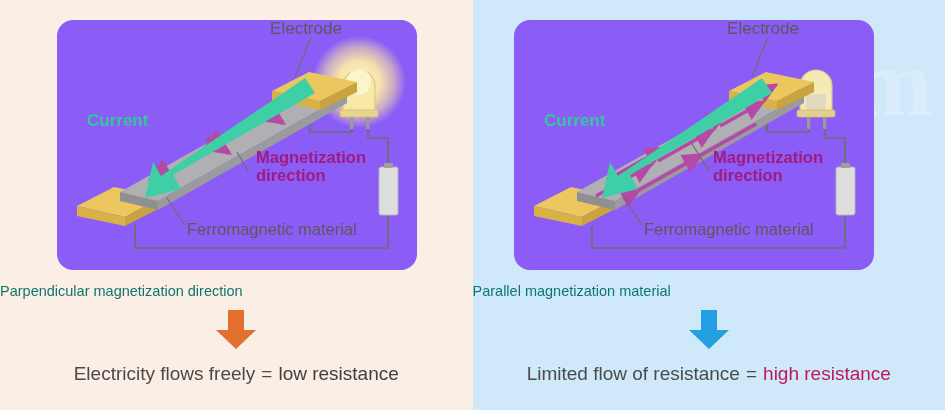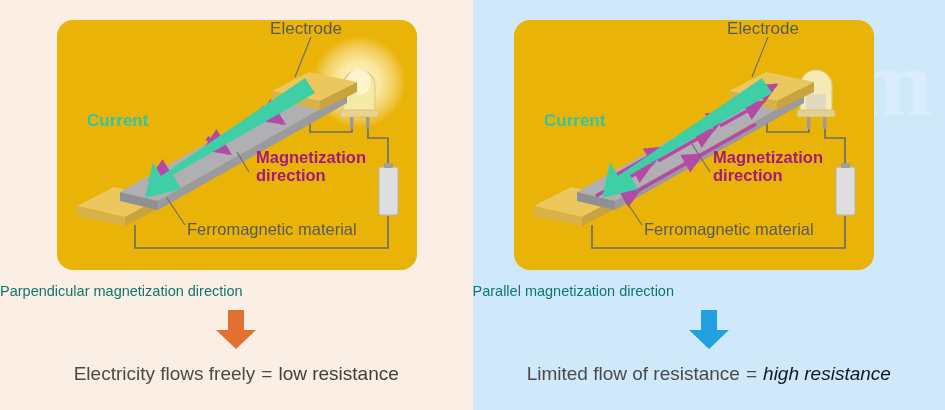--- a/index.html
+++ b/index.html
@@ -45,21 +45,21 @@
     white-space: nowrap;
   }
 
   
   .card {
     position: absolute;
     left: 57px;
     top: 20px;
     width: 360px;
     height: 250px;
-    background: #eab308;
+    background: #8b5cf6;
     border-radius: 16px;
     overflow: hidden;
   }
   .half.right .card { left: 41px; }
 
   .card svg { display: block; }
 
   
   .caption {
     position: absolute;
@@ -86,21 +86,21 @@
     top: 363px;
     left: 0;
     width: 100%;
     text-align: center;
     font-size: 19px;
     color: #4a4a4a;
     white-space: nowrap;
   }
   .conclusion .eq { margin: 0 6px; color: #4a4a4a; }
   .conclusion .res-low  { color: #404040; }
-  .conclusion .res-high { color: #0f172a; font-style: italic; }
+  .conclusion .res-high { color: #be185d; }
 
   
 </style>
 </head>
 <body>
 
 <div id="stage">
 
   <div class="half left">
 
@@ -297,21 +297,21 @@
 
         <text x="30" y="106" font-family="Liberation Sans, sans-serif" font-size="17" font-weight="bold" fill="#35c6a0">Current</text>
 
         <text x="199" y="143" font-family="Liberation Sans, sans-serif" font-size="16.5" font-weight="bold" fill="#a01b7d">Magnetization</text>
         <text x="199" y="161" font-family="Liberation Sans, sans-serif" font-size="16.5" font-weight="bold" fill="#a01b7d">direction</text>
 
         <text x="130" y="215" font-family="Liberation Sans, sans-serif" font-size="16.5" fill="#5a5a5a">Ferromagnetic material</text>
       </svg>
     </div>
 
-    <div class="caption">Parallel magnetization direction</div>
+    <div class="caption">Parallel magnetization material</div>
 
     <div class="bigarrow">
       <svg width="46" height="40" viewBox="0 0 46 40" xmlns="http://www.w3.org/2000/svg">
         <polygon points="15,0 31,0 31,20 43,20 23,39 3,20 15,20" fill="#23a0e0"></polygon>
       </svg>
     </div>
 
     <div class="conclusion">
       <span>Limited flow of resistance</span><span class="eq">=</span><span class="res-high">high resistance</span>
     </div>

